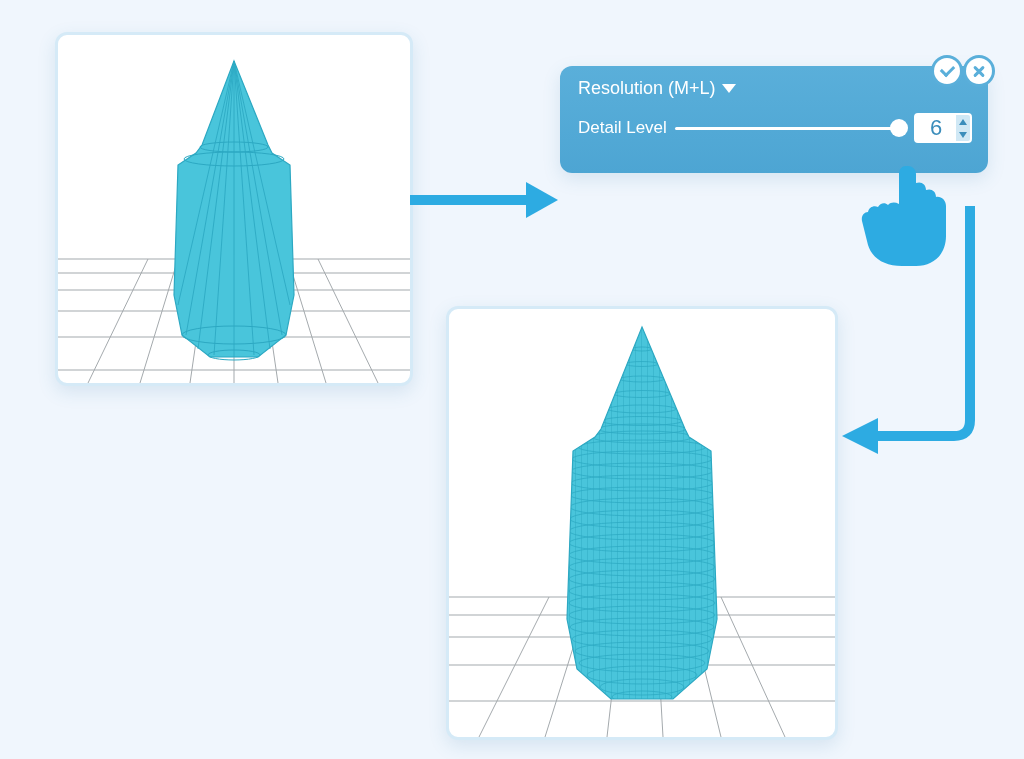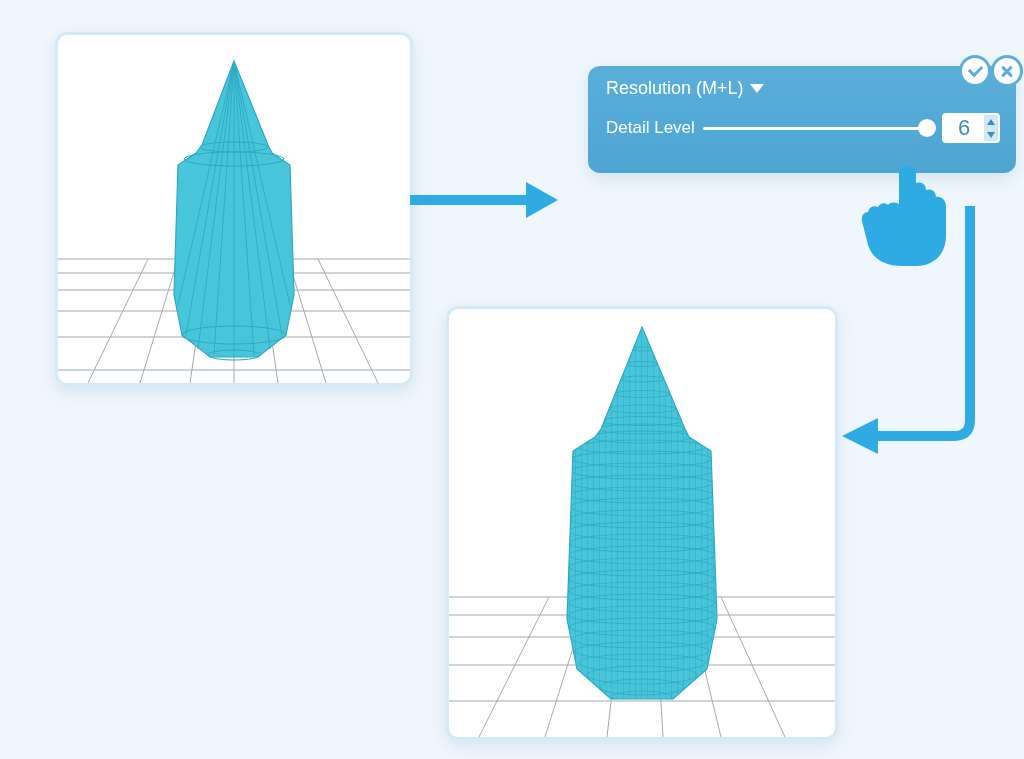--- a/index.html
+++ b/index.html
@@ -41,21 +41,20 @@
     position:absolute;
     left:560px; top:66px;
     width:428px;
     background:linear-gradient(var(--panel-bg),var(--panel-bg-dark));
     border-radius:12px;
     box-shadow:var(--card-shadow);
     color:#fff;
     font-size:18px;
     padding:12px 16px 30px 18px;
     box-sizing:border-box;
-    margin-left:28px;
   }
   .panel-header{display:flex;align-items:center;gap:6px}
   .chevron-down{width:0;height:0;border-left:7px solid transparent;border-right:7px solid transparent;border-top:9px solid #fff;display:inline-block}
   .panel-icons{position:absolute;right:-4px;top:-8px;display:flex;gap:6px}
   .round-btn{width:26px;height:26px;border-radius:50%;background:#fff;display:flex;align-items:center;justify-content:center;color:var(--panel-bg);font-weight:900;box-shadow:0 0 0 3px var(--panel-bg)}
   .round-btn.check::after{content:"";width:10px;height:6px;border-left:3px solid var(--panel-bg);border-bottom:3px solid var(--panel-bg);transform:rotate(-45deg);margin-top:-3px}
   .round-btn.close::before,.round-btn.close::after{content:"";position:absolute;width:14px;height:3px;background:var(--panel-bg);border-radius:2px}
   .round-btn.close::before{transform:rotate(45deg)}
   .round-btn.close::after{transform:rotate(-45deg)}
 

